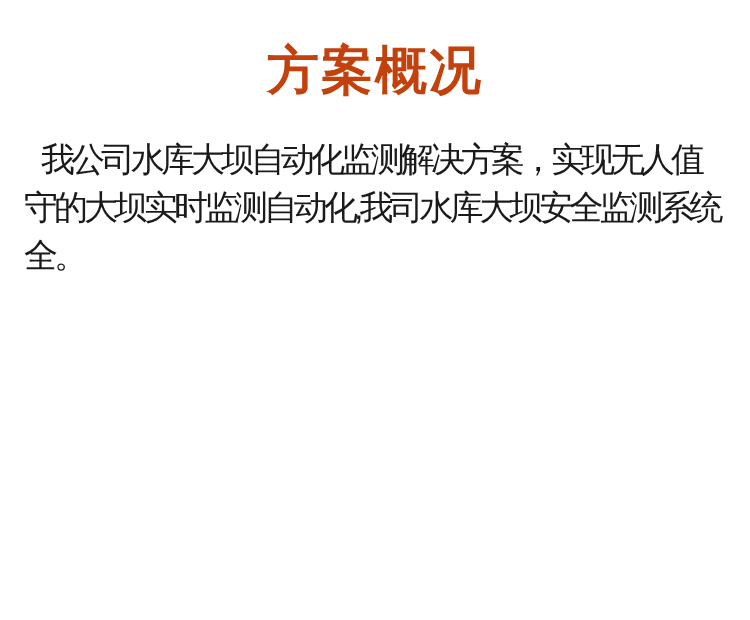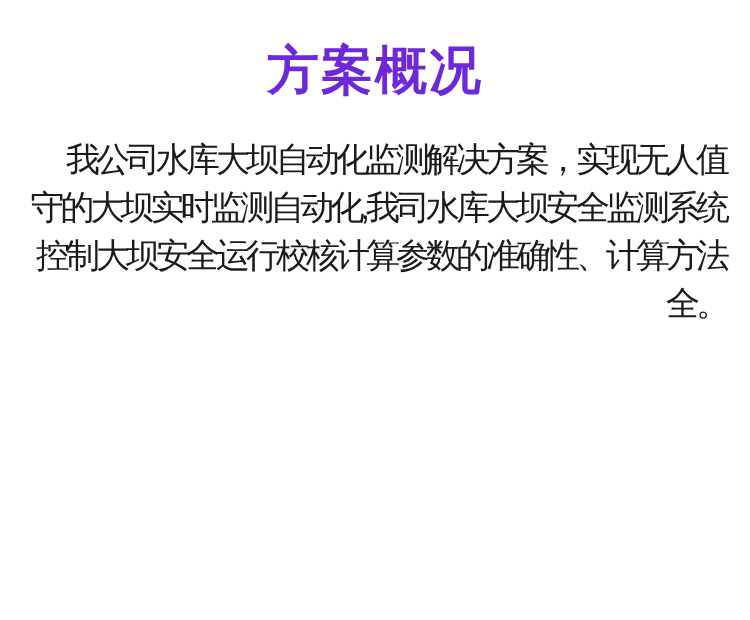--- a/index.html
+++ b/index.html
@@ -31,31 +31,29 @@
   .body-text {
     margin-top: 36px;
     padding: 0 24px;
     font-size: 34px;
     line-height: 48px;
     letter-spacing: -4px;
     font-weight: 500;
   }
   .line {
     white-space: nowrap;
-    text-align: right;
   }
   .line.first-line {
     text-indent: 17px;
   }
 </style>
 </head>
 <body>
 
 <div class="page" style="background: rgb(255, 255, 255);">
-  <h1 class="title" style="color: #6d28d9;">方案概况</h1>
+  <h1 class="title" style="color: #c2410c;">方案概况</h1>
 
   <div class="body-text" style="color: rgb(26, 26, 26);">
     <div class="line first-line">我公司水库大坝自动化监测解决方案，实现无人值</div>
     <div class="line">守的大坝实时监测自动化,我司水库大坝安全监测系统</div>
-    <div class="line">控制大坝安全运行校核计算参数的准确性、计算方法</div>
     <div class="line">全。</div>
   </div>
 </div>
 
 </body></html>

